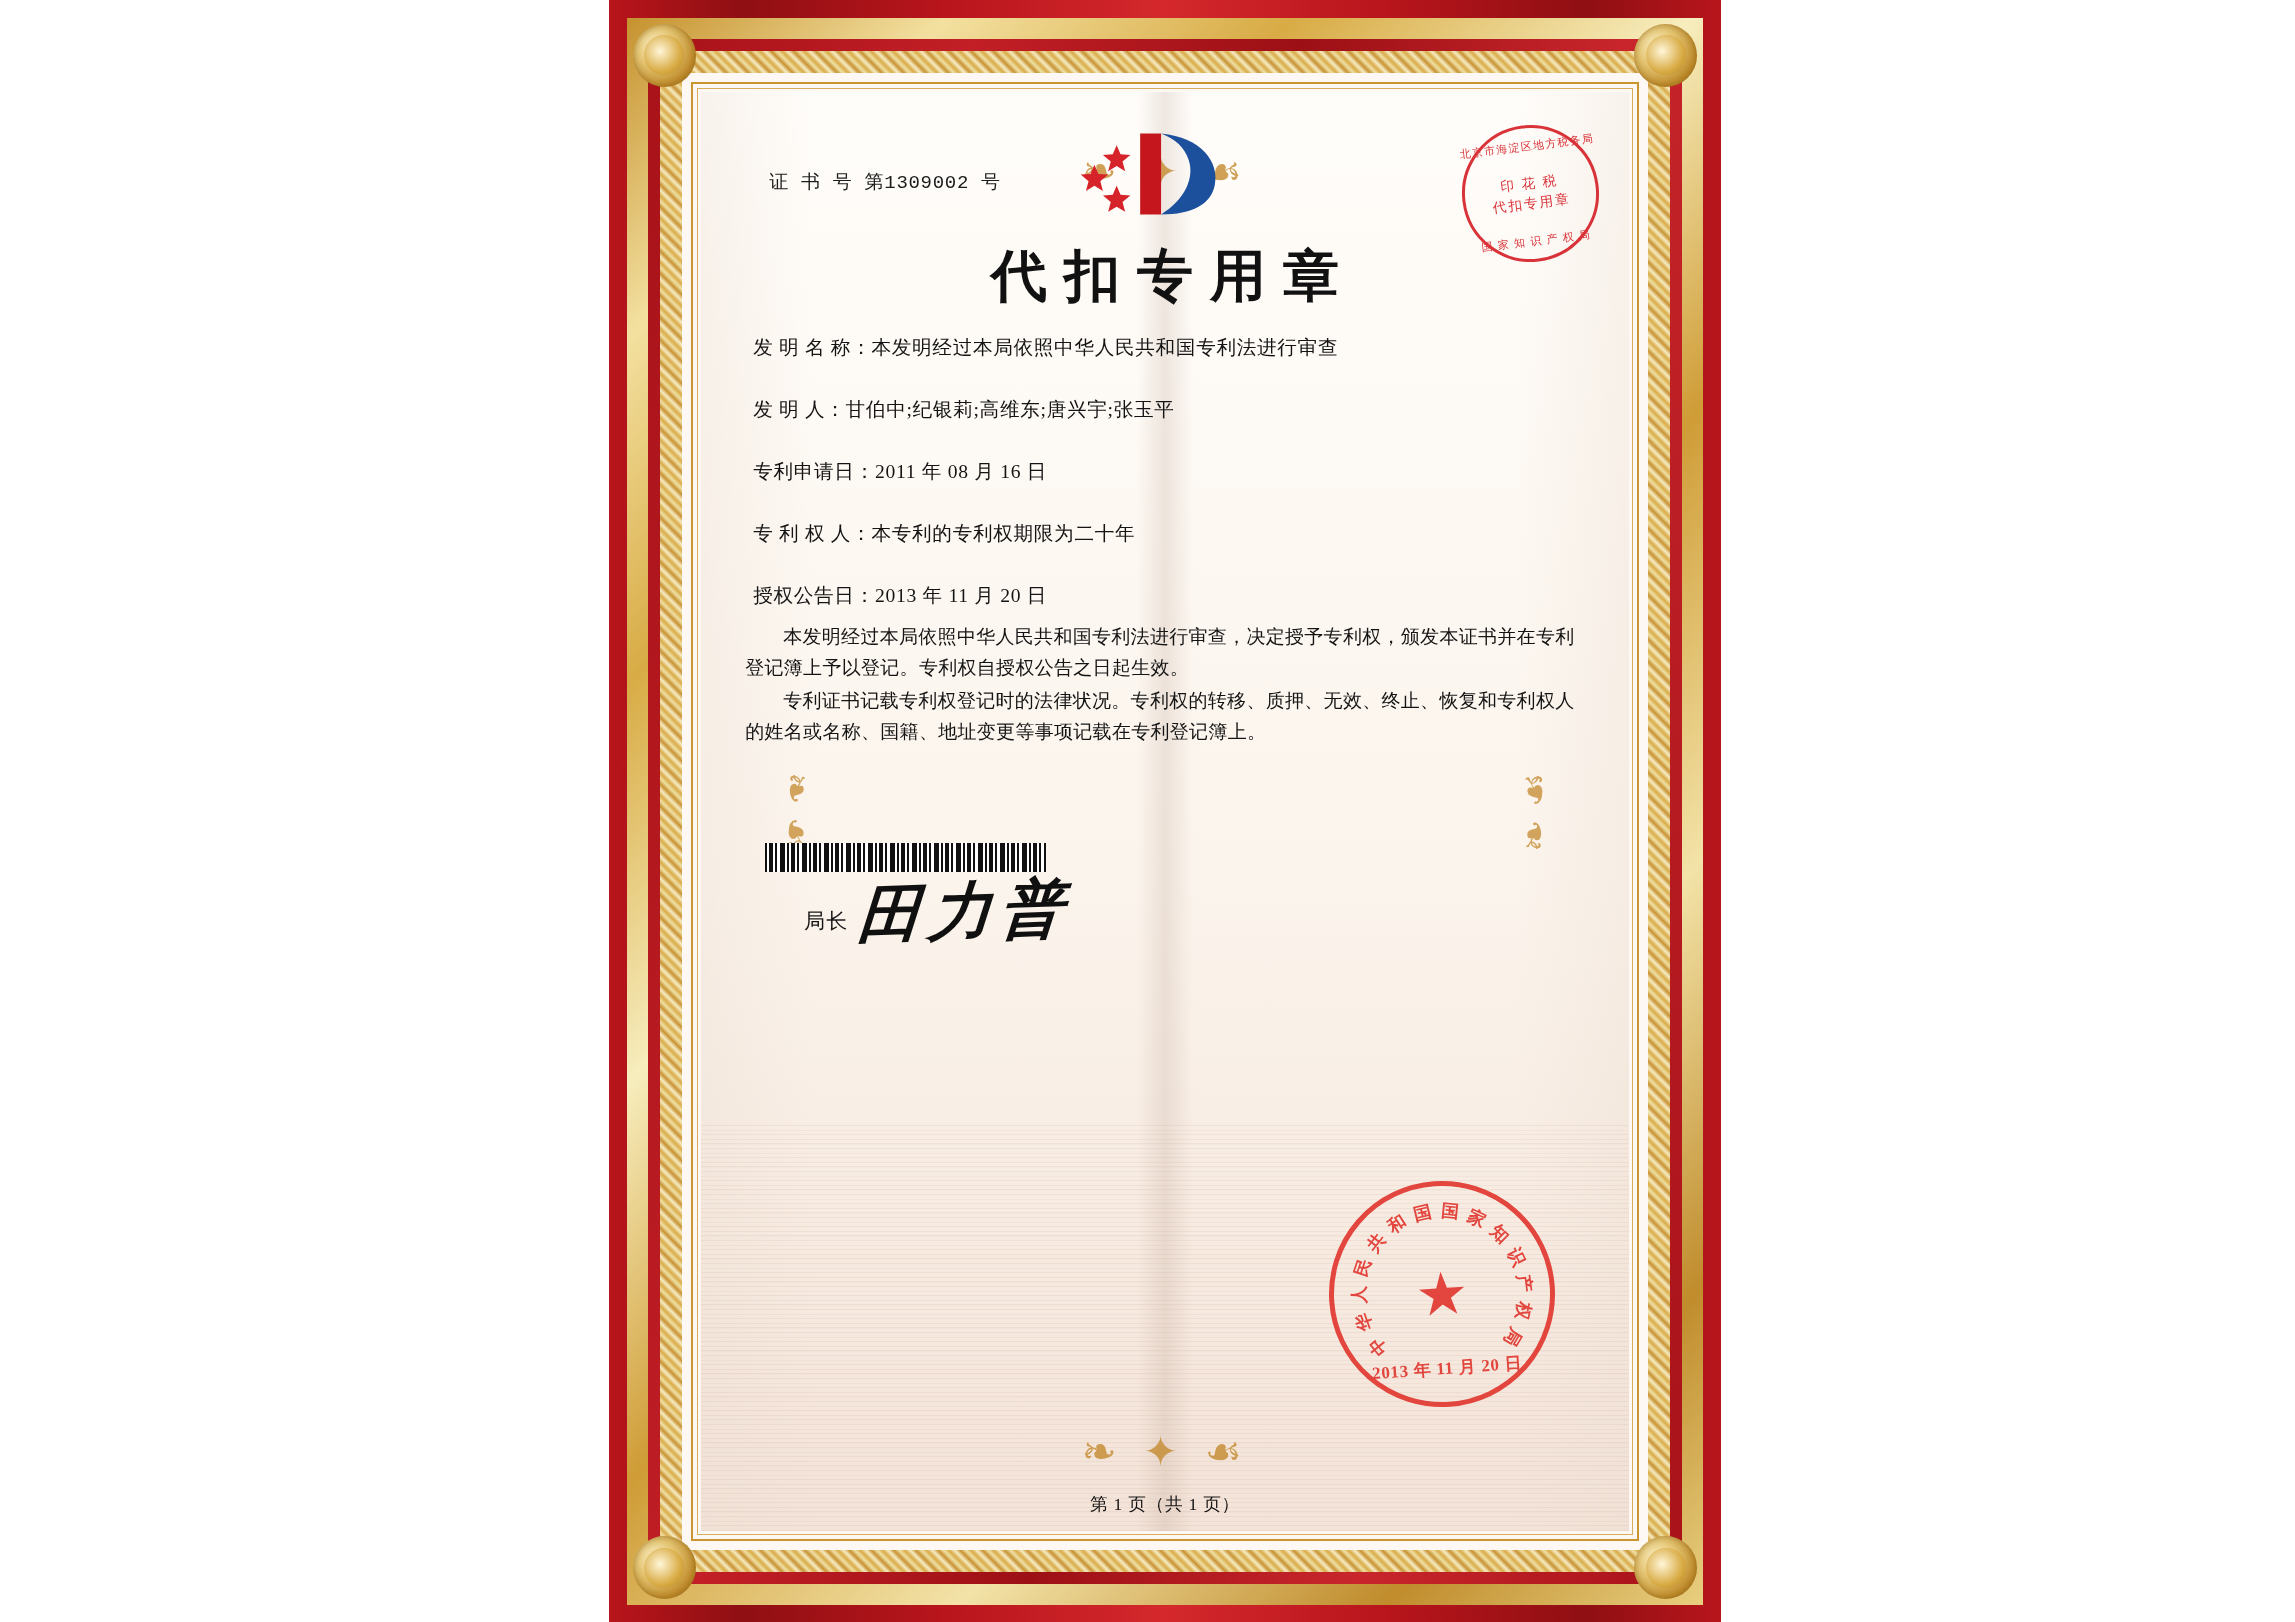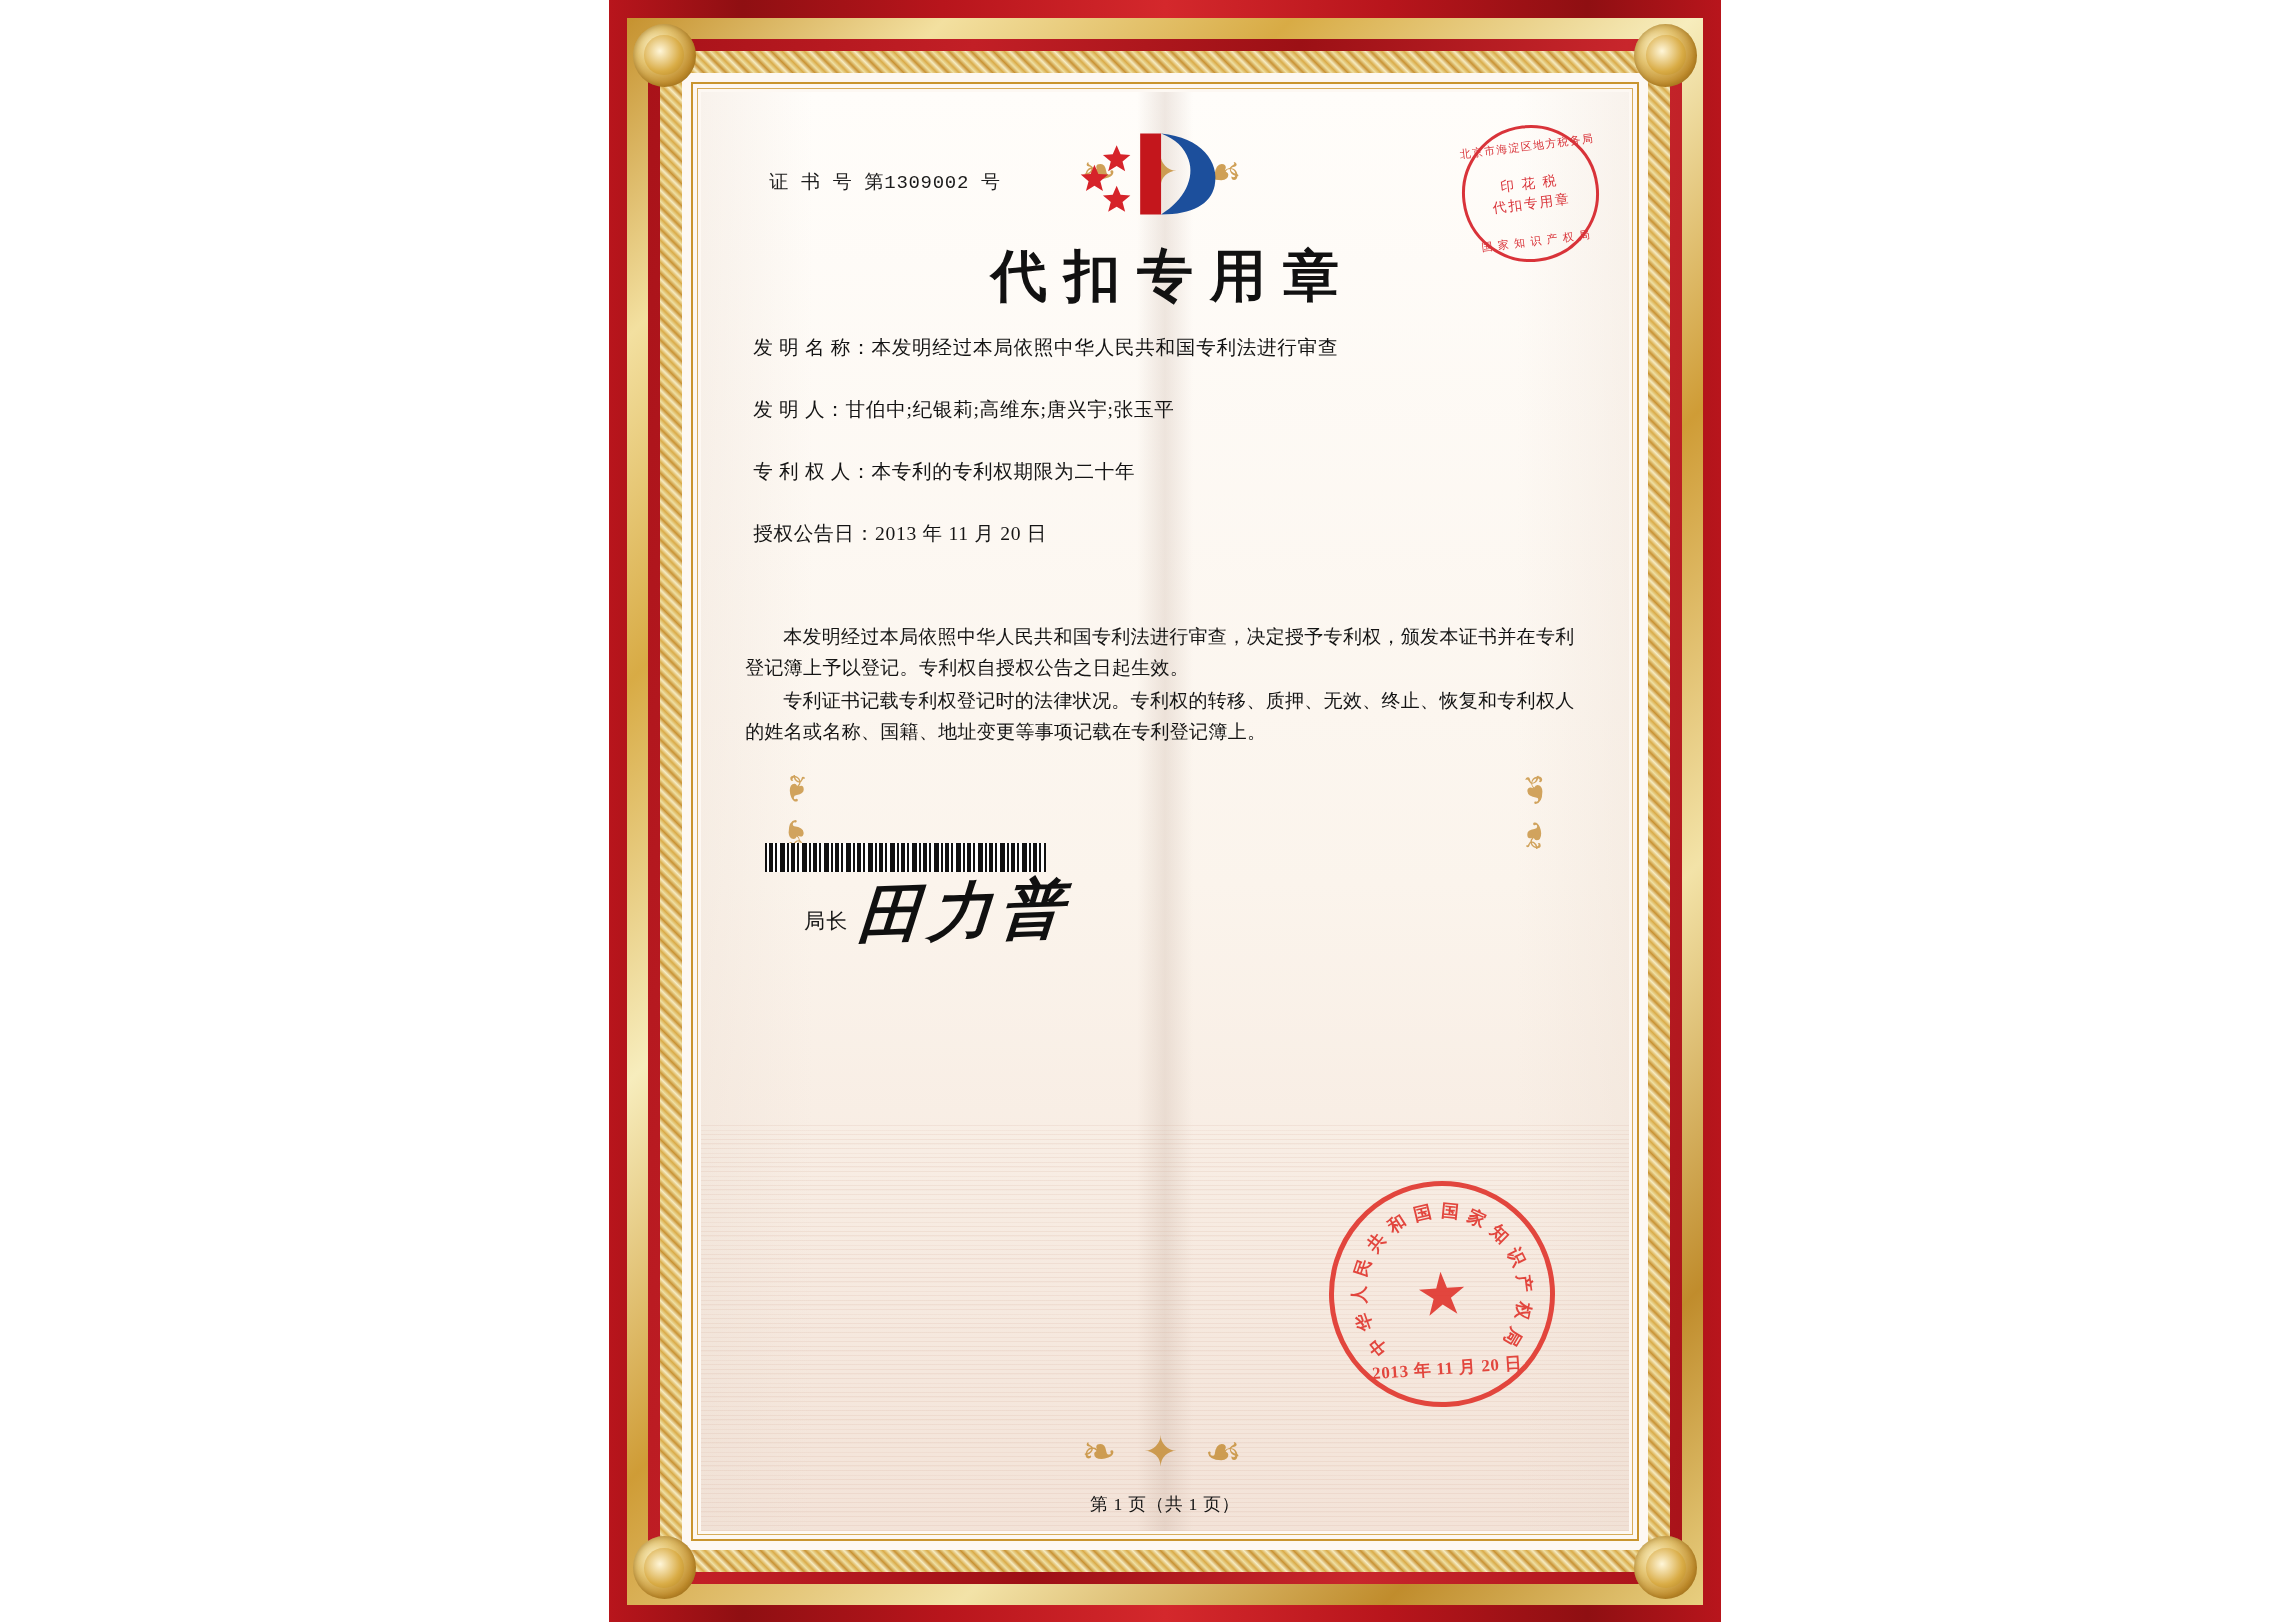--- a/index.html
+++ b/index.html
@@ -374,20 +374,23 @@
     </div>
 
     <div class="title">代扣专用章</div>
 
     <div class="fields">
       <div class="field">
         <span class="lbl">发 明 名 称：</span><span class="val">本发明经过本局依照中华人民共和国专利法进行审查</span>
       </div>
       <div class="field">
         <span class="lbl">发    明    人：</span><span class="val">甘伯中;纪银莉;高维东;唐兴宇;张玉平</span>
+      </div>
+      <div class="field">
+        <span class="lbl">专利申请日：</span><span class="val">2011 年 08 月 16 日</span>
       </div>
       <div class="field">
         <span class="lbl">专 利 权 人：</span><span class="val">本专利的专利权期限为二十年</span>
       </div>
       <div class="field">
         <span class="lbl">授权公告日：</span><span class="val">2013 年 11 月 20 日</span>
       </div>
     </div>
 
     <div class="paragraphs">

